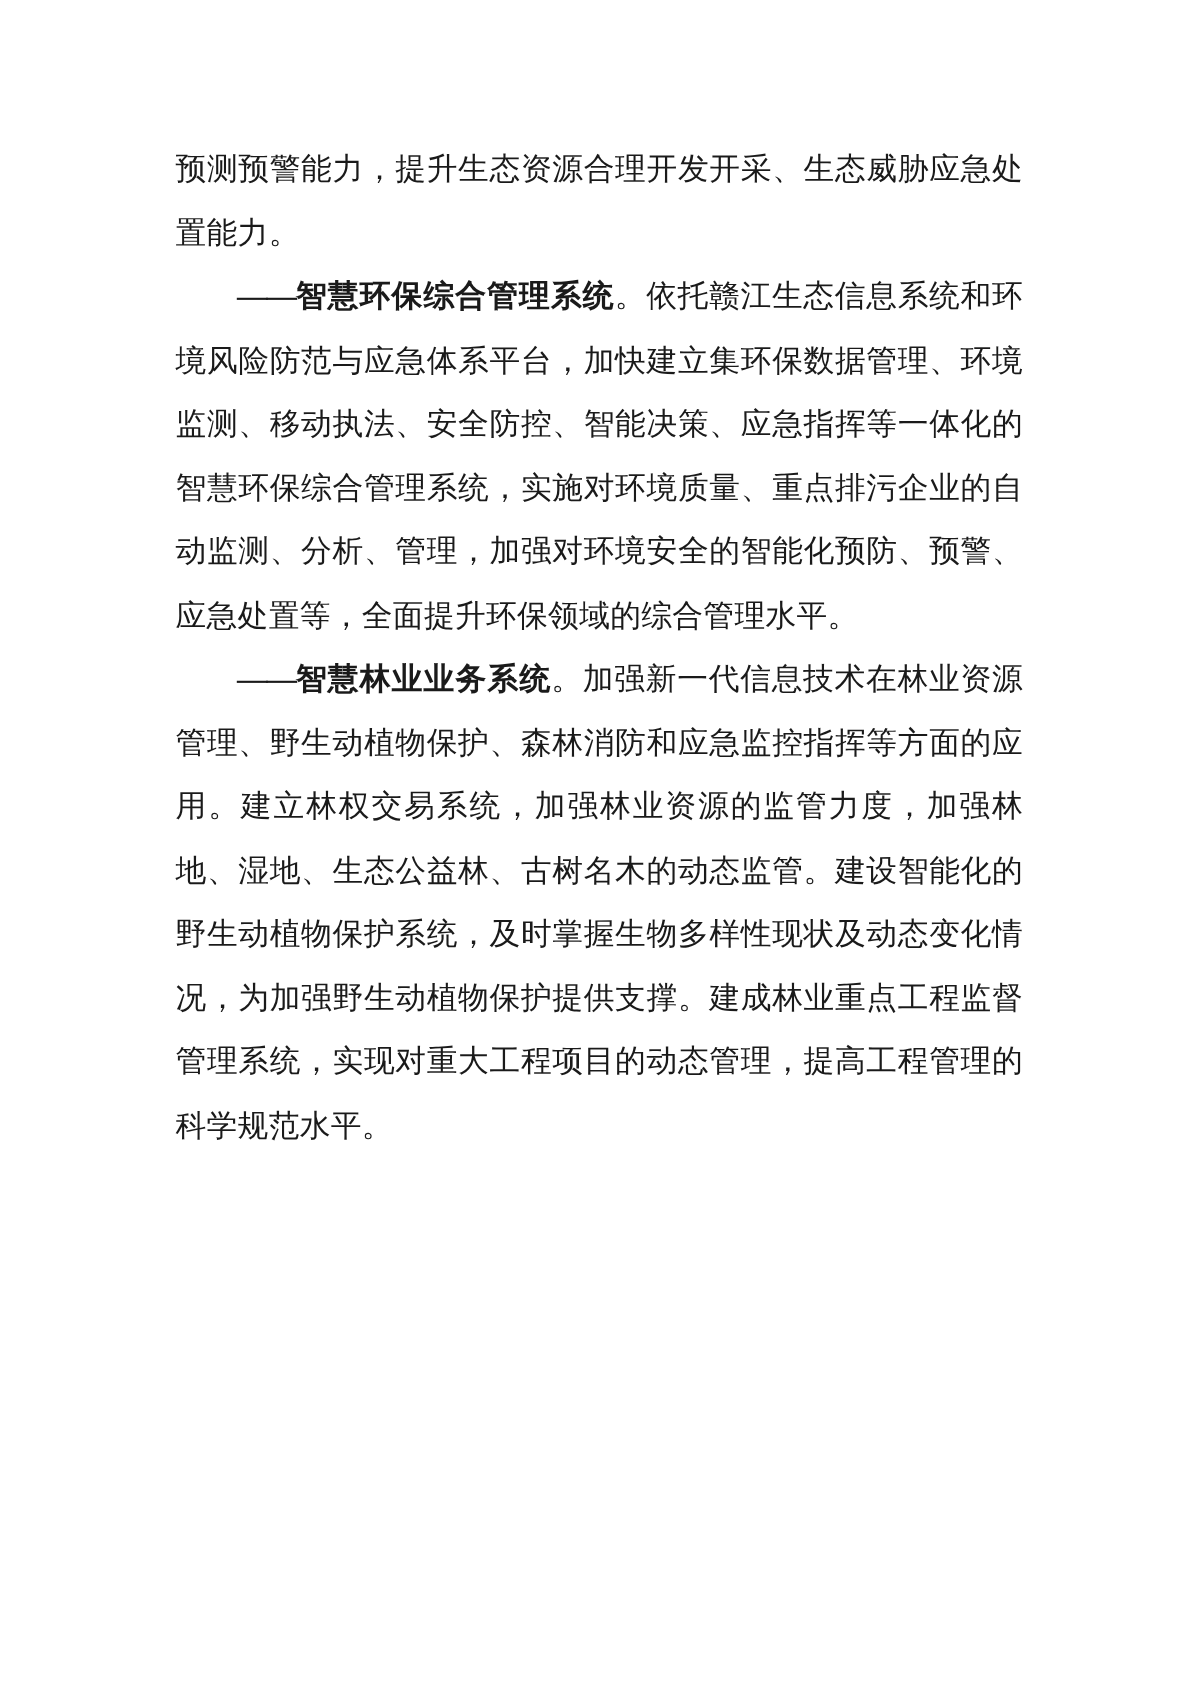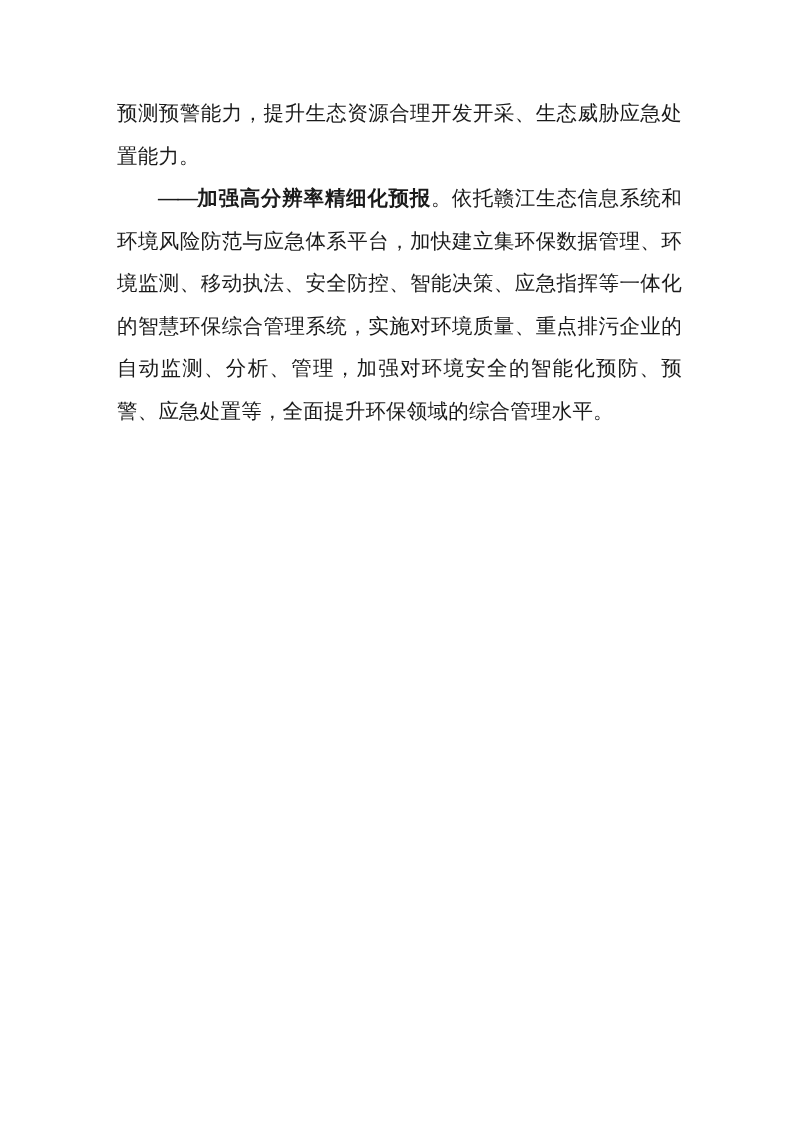--- a/index.html
+++ b/index.html
@@ -49,19 +49,22 @@
 <body>
 
 <div class="page">
   <div class="content">
 
     <p class="para">
       <span>预测预警能力，提升生态资源合理开发开采、生态威胁应急处置能力。</span>
     </p>
 
     <p class="para indent">
-      <span class="dash">——</span><span class="lead">加强高分辨率精细化预报</span><span>。依托赣江生态信息系统和环境风险防范与应急体系平台，加快建立集环保数据管理、环境监测、移动执法、安全防控、智能决策、应急指挥等一体化的智慧环保综合管理系统，实施对环境质量、重点排污企业的自动监测、分析、管理，加强对环境安全的智能化预防、预警、应急处置等，全面提升环保领域的综合管理水平。</span>
+      <span class="dash">——</span><span class="lead">智慧环保综合管理系统</span><span>。依托赣江生态信息系统和环境风险防范与应急体系平台，加快建立集环保数据管理、环境监测、移动执法、安全防控、智能决策、应急指挥等一体化的智慧环保综合管理系统，实施对环境质量、重点排污企业的自动监测、分析、管理，加强对环境安全的智能化预防、预警、应急处置等，全面提升环保领域的综合管理水平。</span>
     </p>
 
+    <p class="para indent">
+      <span class="dash">——</span><span class="lead">智慧林业业务系统</span><span>。加强新一代信息技术在林业资源管理、野生动植物保护、森林消防和应急监控指挥等方面的应用。建立林权交易系统，加强林业资源的监管力度，加强林地、湿地、生态公益林、古树名木的动态监管。建设智能化的野生动植物保护系统，及时掌握生物多样性现状及动态变化情况，为加强野生动植物保护提供支撑。建成林业重点工程监督管理系统，实现对重大工程项目的动态管理，提高工程管理的科学规范水平。</span>
+    </p>
 
 
   </div>
 </div>
 
 </body></html>

